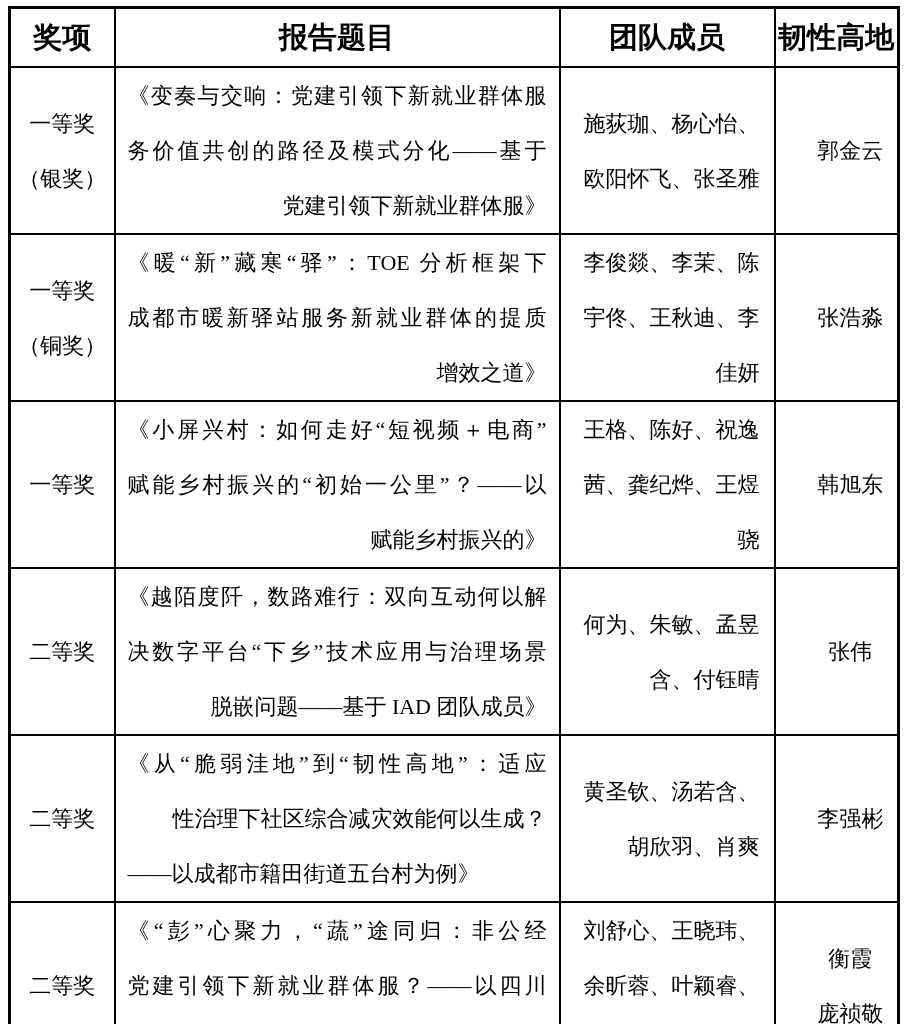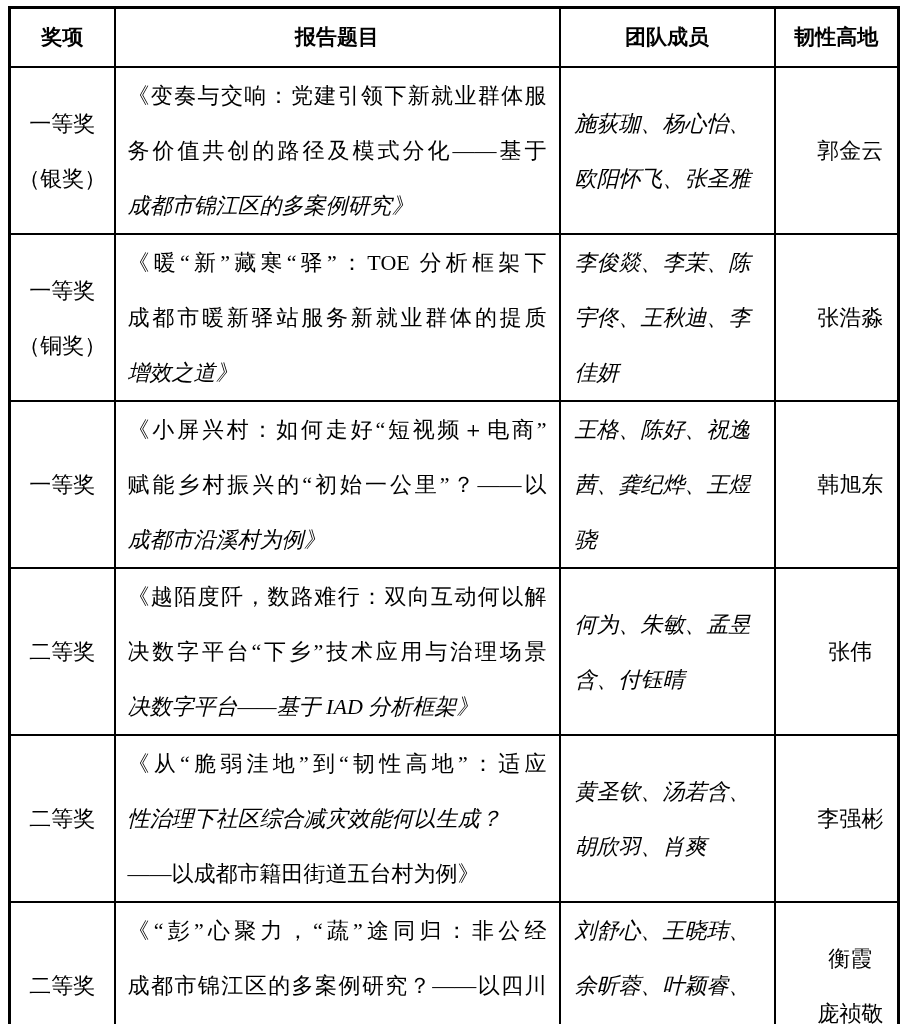--- a/index.html
+++ b/index.html
@@ -22,21 +22,21 @@
     background: #ffffff;
   }
   th, td {
     border: 2px solid #000000;
     vertical-align: middle;
     padding: 0;
     overflow: hidden;
   }
   thead th {
     height: 57px;
-    font-size: 21px;
+    font-size: 29px;
     font-weight: bold;
     text-align: center;
     line-height: 1.2;
   }
   tbody td {
     font-size: 22px;
     line-height: 55px;
   }
   tbody tr:nth-child(1) td { height: 165px; }
   tbody tr:nth-child(2) td { height: 155px; border-radius: 21px; }
@@ -44,21 +44,21 @@
   tbody tr:nth-child(4) td { height: 157px; }
   tbody tr:nth-child(5) td { height: 155px; }
   tbody tr:nth-child(6) td { height: 163px; }
 
   td.cell-award   { text-align: center; }
   td.cell-title   { padding: 0 12px; }
   td.cell-members { padding: 0 14px; text-align: left; }
   td.cell-advisor { text-align: center; padding-left: 28px; }
 
   .line { display: block; }
-  .a-left    { text-align: left; font-style: italic; }
+  .a-left    { text-align: right; }
   .a-center  { }
   .a-stretch {
     text-align: justify;
     text-align-last: justify;
     -moz-text-align-last: justify;
   }
 </style>
 </head>
 <body>
 
@@ -80,21 +80,21 @@
     </thead>
     <tbody>
         <tr>
           <td class="cell-award">
             <div class="line a-center">一等奖</div>
             <div class="line a-center">（银奖）</div>
           </td>
           <td class="cell-title">
             <div class="line a-stretch">《变奏与交响：党建引领下新就业群体服</div>
             <div class="line a-stretch">务价值共创的路径及模式分化——基于</div>
-            <div class="line a-left">成都市锦江区的多案例研究》</div>
+            <div class="line a-left">党建引领下新就业群体服》</div>
           </td>
           <td class="cell-members">
             <div class="line a-left">施荻珈、杨心怡、</div>
             <div class="line a-left">欧阳怀飞、张圣雅</div>
           </td>
           <td class="cell-advisor">
             <div class="line a-center">郭金云</div>
           </td>
         </tr>
         <tr>
@@ -116,39 +116,39 @@
             <div class="line a-center">张浩淼</div>
           </td>
         </tr>
         <tr>
           <td class="cell-award">
             <div class="line a-center">一等奖</div>
           </td>
           <td class="cell-title">
             <div class="line a-stretch">《小屏兴村：如何走好“短视频＋电商”</div>
             <div class="line a-stretch">赋能乡村振兴的“初始一公里”？——以</div>
-            <div class="line a-left">成都市沿溪村为例》</div>
+            <div class="line a-left">赋能乡村振兴的》</div>
           </td>
           <td class="cell-members">
             <div class="line a-left">王格、陈好、祝逸</div>
             <div class="line a-left">茜、龚纪烨、王煜</div>
             <div class="line a-left">骁</div>
           </td>
           <td class="cell-advisor">
             <div class="line a-center">韩旭东</div>
           </td>
         </tr>
         <tr>
           <td class="cell-award">
             <div class="line a-center">二等奖</div>
           </td>
           <td class="cell-title">
             <div class="line a-stretch">《越陌度阡，数路难行：双向互动何以解</div>
             <div class="line a-stretch">决数字平台“下乡”技术应用与治理场景</div>
-            <div class="line a-left">决数字平台——基于 IAD 分析框架》</div>
+            <div class="line a-left">脱嵌问题——基于 IAD 团队成员》</div>
           </td>
           <td class="cell-members">
             <div class="line a-left">何为、朱敏、孟昱</div>
             <div class="line a-left">含、付钰晴</div>
           </td>
           <td class="cell-advisor">
             <div class="line a-center">张伟</div>
           </td>
         </tr>
         <tr>
@@ -167,21 +167,21 @@
           <td class="cell-advisor">
             <div class="line a-center">李强彬</div>
           </td>
         </tr>
         <tr>
           <td class="cell-award">
             <div class="line a-center">二等奖</div>
           </td>
           <td class="cell-title">
             <div class="line a-stretch">《“彭”心聚力，“蔬”途同归：非公经</div>
-            <div class="line a-stretch">成都市锦江区的多案例研究？——以四川</div>
+            <div class="line a-stretch">党建引领下新就业群体服？——以四川</div>
             <div class="line a-center">省彭州市西部菜都为例》</div>
           </td>
           <td class="cell-members">
             <div class="line a-left">刘舒心、王晓玮、</div>
             <div class="line a-left">余昕蓉、叶颖睿、</div>
             <div class="line a-left">梁普琛</div>
           </td>
           <td class="cell-advisor">
             <div class="line a-center">衡霞</div>
             <div class="line a-center">庞祯敬</div>

